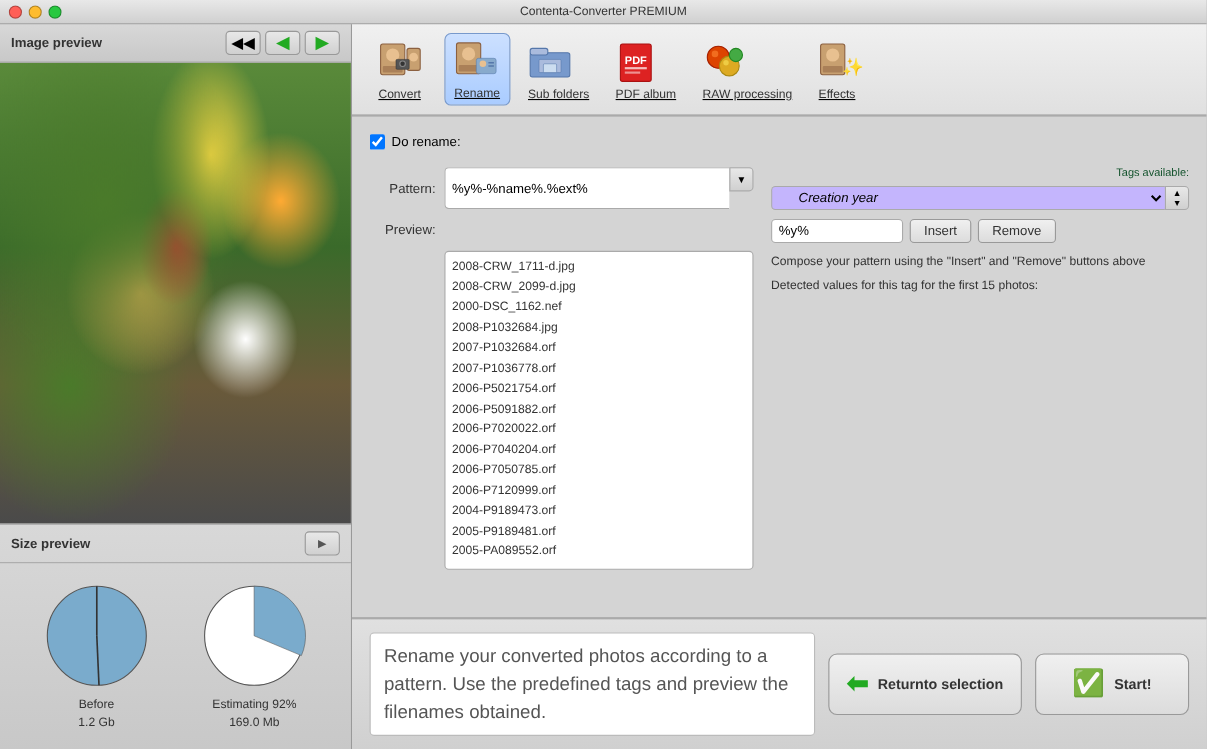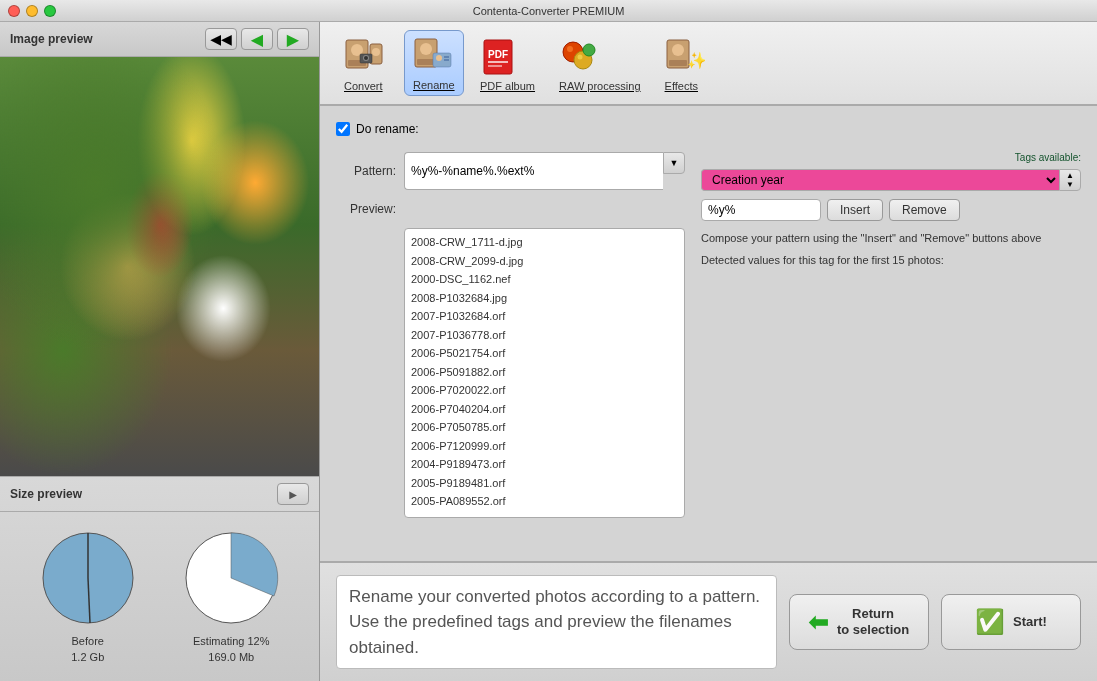--- a/index.html
+++ b/index.html
@@ -301,24 +301,25 @@
       display: flex;
       align-items: center;
       margin-bottom: 8px;
     }
 
     .tags-select {
       flex: 1;
       height: 22px;
       border: 1px solid #aaa;
       border-radius: 4px 0 0 4px;
-      background: #ec4899;
-      font-size: 12px;
-      padding: 0 6px;
+      background: #c4b5fd;
+      font-size: 12px;
+      padding: 0 20px;
       border-right: none;
+      font-style: italic;
     }
 
     .stepper-btn {
       width: 22px;
       background: linear-gradient(to bottom, #e8e8e8, #d0d0d0);
       border: 1px solid #aaa;
       border-radius: 0 4px 4px 0;
       cursor: pointer;
       display: flex;
       flex-direction: column;
@@ -416,21 +417,21 @@
       min-width: 140px;
       justify-content: center;
     }
 
     .bottom-btn .btn-icon {
       font-size: 24px;
     }
 
     .bottom-btn-label {
       display: flex;
-      flex-direction: column;
+      flex-direction: row;
       align-items: center;
       line-height: 1.2;
     }
 
     input[type="checkbox"] {
       width: 14px;
       height: 14px;
       cursor: pointer;
     }
     .green-arrow-return {
@@ -495,21 +496,21 @@
           </div>
         </div>
 
         <div class="pie-chart-container">
           <svg class="pie-chart" viewBox="0 0 100 100">
             <circle cx="50" cy="50" r="45" fill="white" stroke="#555" stroke-width="1"></circle>
 
             <path d="M50,50 L50,5 A45,45 0 0,1 93,68 Z" fill="#7aabcc" stroke="#555" stroke-width="0.5"></path>
           </svg>
           <div class="pie-label">
-            <div>Estimating 12%</div>
+            <div>Estimating 92%</div>
             <div>169.0 Mb</div>
           </div>
         </div>
       </div>
     </div>
   </div>
 
   <div class="right-panel">
 
     <div class="toolbar">
@@ -540,20 +541,31 @@
 
             <rect x="20" y="18" width="18" height="14" rx="2" fill="#88aacc" stroke="#5577aa" stroke-width="0.5"></rect>
             <circle cx="26" cy="23" r="3" fill="#e8c090"></circle>
             <line x1="31" y1="22" x2="36" y2="22" stroke="#5577aa" stroke-width="1.5"></line>
             <line x1="31" y1="25" x2="36" y2="25" stroke="#5577aa" stroke-width="1.5"></line>
           </svg>
         </div>
         <span class="toolbar-label">Rename</span>
       </div>
 
+      <div class="toolbar-item">
+        <div class="toolbar-icon">
+          <svg width="40" height="40" viewBox="0 0 40 40">
+            <rect x="2" y="12" width="36" height="22" rx="2" fill="#7799cc" stroke="#5577aa" stroke-width="1"></rect>
+            <rect x="2" y="8" width="16" height="6" rx="2" fill="#aabbdd" stroke="#5577aa" stroke-width="1"></rect>
+            <rect x="10" y="18" width="20" height="12" rx="1" fill="#aabbdd" stroke="#5577aa" stroke-width="0.5"></rect>
+            <rect x="14" y="22" width="12" height="8" rx="1" fill="#ccddf0" stroke="#5577aa" stroke-width="0.5"></rect>
+          </svg>
+        </div>
+        <span class="toolbar-label">Sub folders</span>
+      </div>
 
       <div class="toolbar-item">
         <div class="toolbar-icon">
           <svg width="40" height="40" viewBox="0 0 40 40">
             <rect x="4" y="4" width="28" height="34" rx="2" fill="#dd2222" stroke="#aa1111" stroke-width="1"></rect>
             <text x="8" y="22" font-size="10" font-weight="bold" fill="white">PDF</text>
             <rect x="8" y="25" width="20" height="2" fill="white" opacity="0.7"></rect>
             <rect x="8" y="29" width="14" height="2" fill="white" opacity="0.5"></rect>
           </svg>
         </div>

